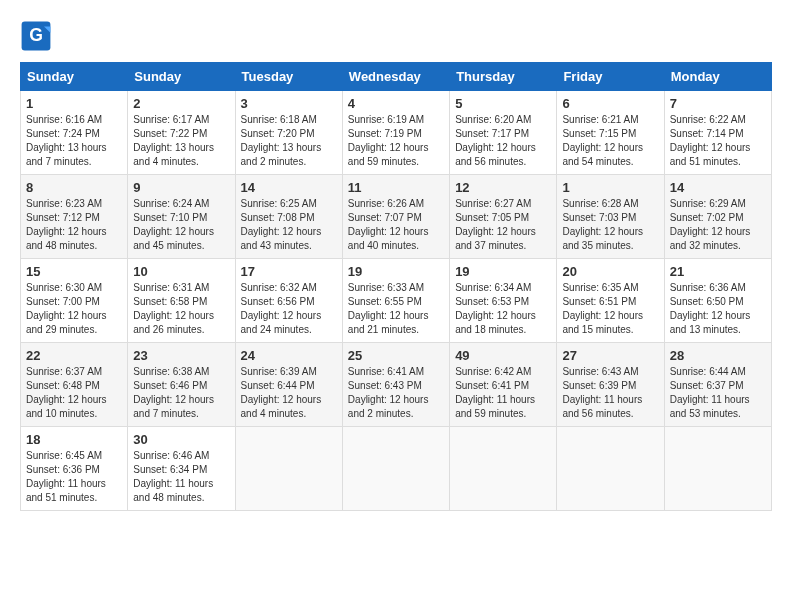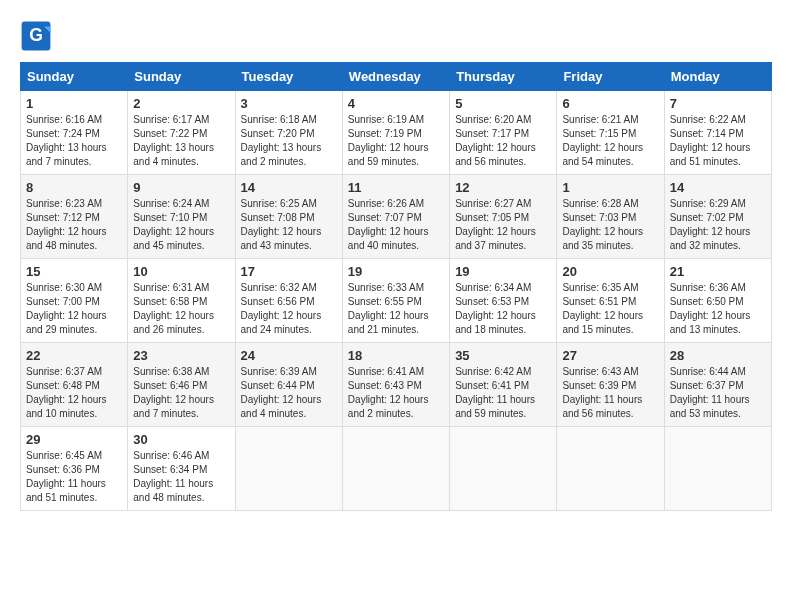--- a/index.html
+++ b/index.html
@@ -218,39 +218,39 @@
       </td>
         <td>
         <span class="day-number">23</span>
         <span class="day-info">Sunrise: 6:38 AM<br>Sunset: 6:46 PM<br>Daylight: 12 hours and 7 minutes.</span>
       </td>
         <td>
         <span class="day-number">24</span>
         <span class="day-info">Sunrise: 6:39 AM<br>Sunset: 6:44 PM<br>Daylight: 12 hours and 4 minutes.</span>
       </td>
         <td>
-        <span class="day-number">18</span>
+        <span class="day-number">25</span>
         <span class="day-info">Sunrise: 6:41 AM<br>Sunset: 6:43 PM<br>Daylight: 12 hours and 2 minutes.</span>
       </td>
         <td>
-        <span class="day-number">35</span>
+        <span class="day-number">49</span>
         <span class="day-info">Sunrise: 6:42 AM<br>Sunset: 6:41 PM<br>Daylight: 11 hours and 59 minutes.</span>
       </td>
         <td>
         <span class="day-number">27</span>
         <span class="day-info">Sunrise: 6:43 AM<br>Sunset: 6:39 PM<br>Daylight: 11 hours and 56 minutes.</span>
       </td>
         <td>
         <span class="day-number">28</span>
         <span class="day-info">Sunrise: 6:44 AM<br>Sunset: 6:37 PM<br>Daylight: 11 hours and 53 minutes.</span>
       </td>
       </tr>
       <tr>
         <td>
-        <span class="day-number">29</span>
+        <span class="day-number">18</span>
         <span class="day-info">Sunrise: 6:45 AM<br>Sunset: 6:36 PM<br>Daylight: 11 hours and 51 minutes.</span>
       </td>
         <td>
         <span class="day-number">30</span>
         <span class="day-info">Sunrise: 6:46 AM<br>Sunset: 6:34 PM<br>Daylight: 11 hours and 48 minutes.</span>
       </td>
         <td class="empty-cell"></td>
         <td class="empty-cell"></td>
         <td class="empty-cell"></td>
         <td class="empty-cell"></td>

